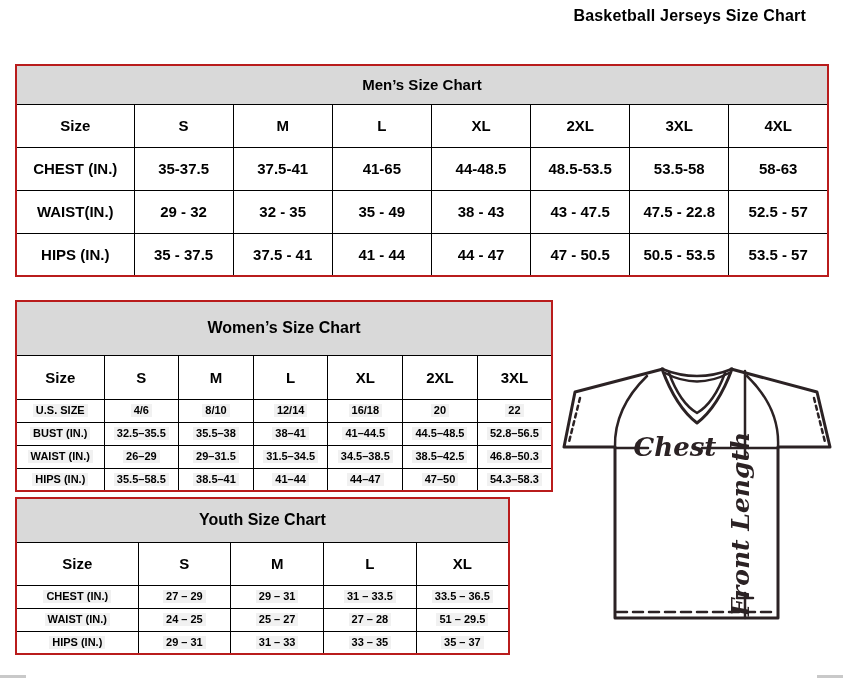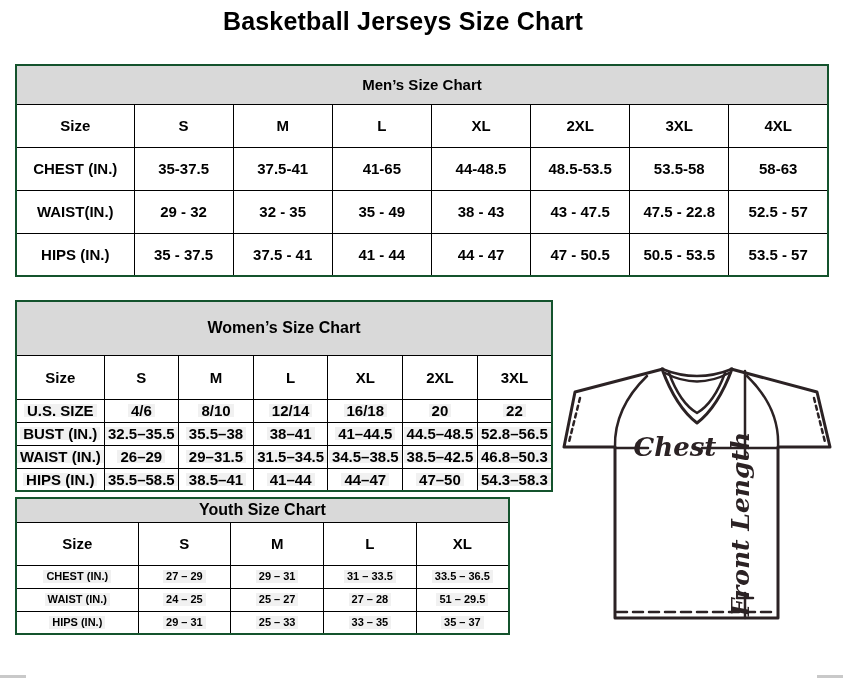--- a/index.html
+++ b/index.html
@@ -1,48 +1,48 @@
 <!DOCTYPE html>
 <html><head>
 <meta charset="utf-8">
 <style>
   html,body{margin:0;padding:0;background:#ffffff;}
   .page{
     position:relative;width:843px;height:679px;background:#ffffff;overflow:hidden;
     font-family:"Liberation Sans",sans-serif;color:#000;
   }
   .page-title{
-    position:absolute;top:7px;left:0;width:806px;text-align:center;
-    font-size:25px;font-weight:bold;letter-spacing:.2px;
+    position:absolute;top:7px;left:0;width:806px;text-align:right;
+    font-size:16px;font-weight:bold;letter-spacing:.2px;
   }
   table.size-table{
     position:absolute;border-collapse:collapse;table-layout:fixed;
-    border:2px solid #14532d;
+    border:2px solid #b91c1c;
   }
   table.size-table th,table.size-table td{
     border:1px solid #000;text-align:center;vertical-align:middle;
     padding:0;font-weight:bold;overflow:hidden;white-space:nowrap;
   }
   tr.title-row th{background:#d9d9d9;font-size:16px;}
   
   #mens{left:15px;top:64px;width:814px;}
   #mens tr.title-row{height:39px;}
   #mens tr.head-row{height:43px;}
   #mens tr.data-row{height:43px;}
   #mens th,#mens td{font-size:15px;}
   
   #womens{left:15px;top:300px;width:538px;}
   #womens tr.title-row{height:54px;}
   #womens tr.head-row{height:44px;}
   #womens tr.data-row{height:23px;}
   #womens tr.head-row th{font-size:15px;}
-  #womens tr.data-row td{font-size:15px;}
+  #womens tr.data-row td{font-size:11px;}
   
   #youth{left:15px;top:497px;width:495px;}
-  #youth tr.title-row{height:24px;}
+  #youth tr.title-row{height:44px;}
   #youth tr.head-row{height:43px;}
   #youth tr.data-row{height:23px;}
   #youth tr.head-row th{font-size:15px;}
   #youth tr.data-row td{font-size:11px;}
   
   .hl{background:#f1f1f1;padding:0 3px;display:inline-block;line-height:13px;}
   
   .jersey{position:absolute;left:552px;top:356px;}
   .jersey text{
     font-family:"DejaVu Serif",serif;font-weight:bold;font-style:italic;
@@ -209,21 +209,21 @@
     <tr class="data-row">
       <td><span class="hl">WAIST (IN.)</span></td>
       <td><span class="hl">24 – 25</span></td>
       <td><span class="hl">25 – 27</span></td>
       <td><span class="hl">27 – 28</span></td>
       <td><span class="hl">51 – 29.5</span></td>
     </tr>
     <tr class="data-row">
       <td><span class="hl">HIPS (IN.)</span></td>
       <td><span class="hl">29 – 31</span></td>
-      <td><span class="hl">25 – 33</span></td>
+      <td><span class="hl">31 – 33</span></td>
       <td><span class="hl">33 – 35</span></td>
       <td><span class="hl">35 – 37</span></td>
     </tr>
   </tbody>
     </table>
 
   <svg class="jersey" width="290" height="276" viewBox="0 0 290 276">
     <g fill="none" stroke="#2b2224" stroke-width="3" stroke-linejoin="round" stroke-linecap="round">
 
       <path d="M111,13 L23,36 L12,91 L63,91 L63,262 L226,262 L226,91 L278,91 L265,36 L179,13"></path>

